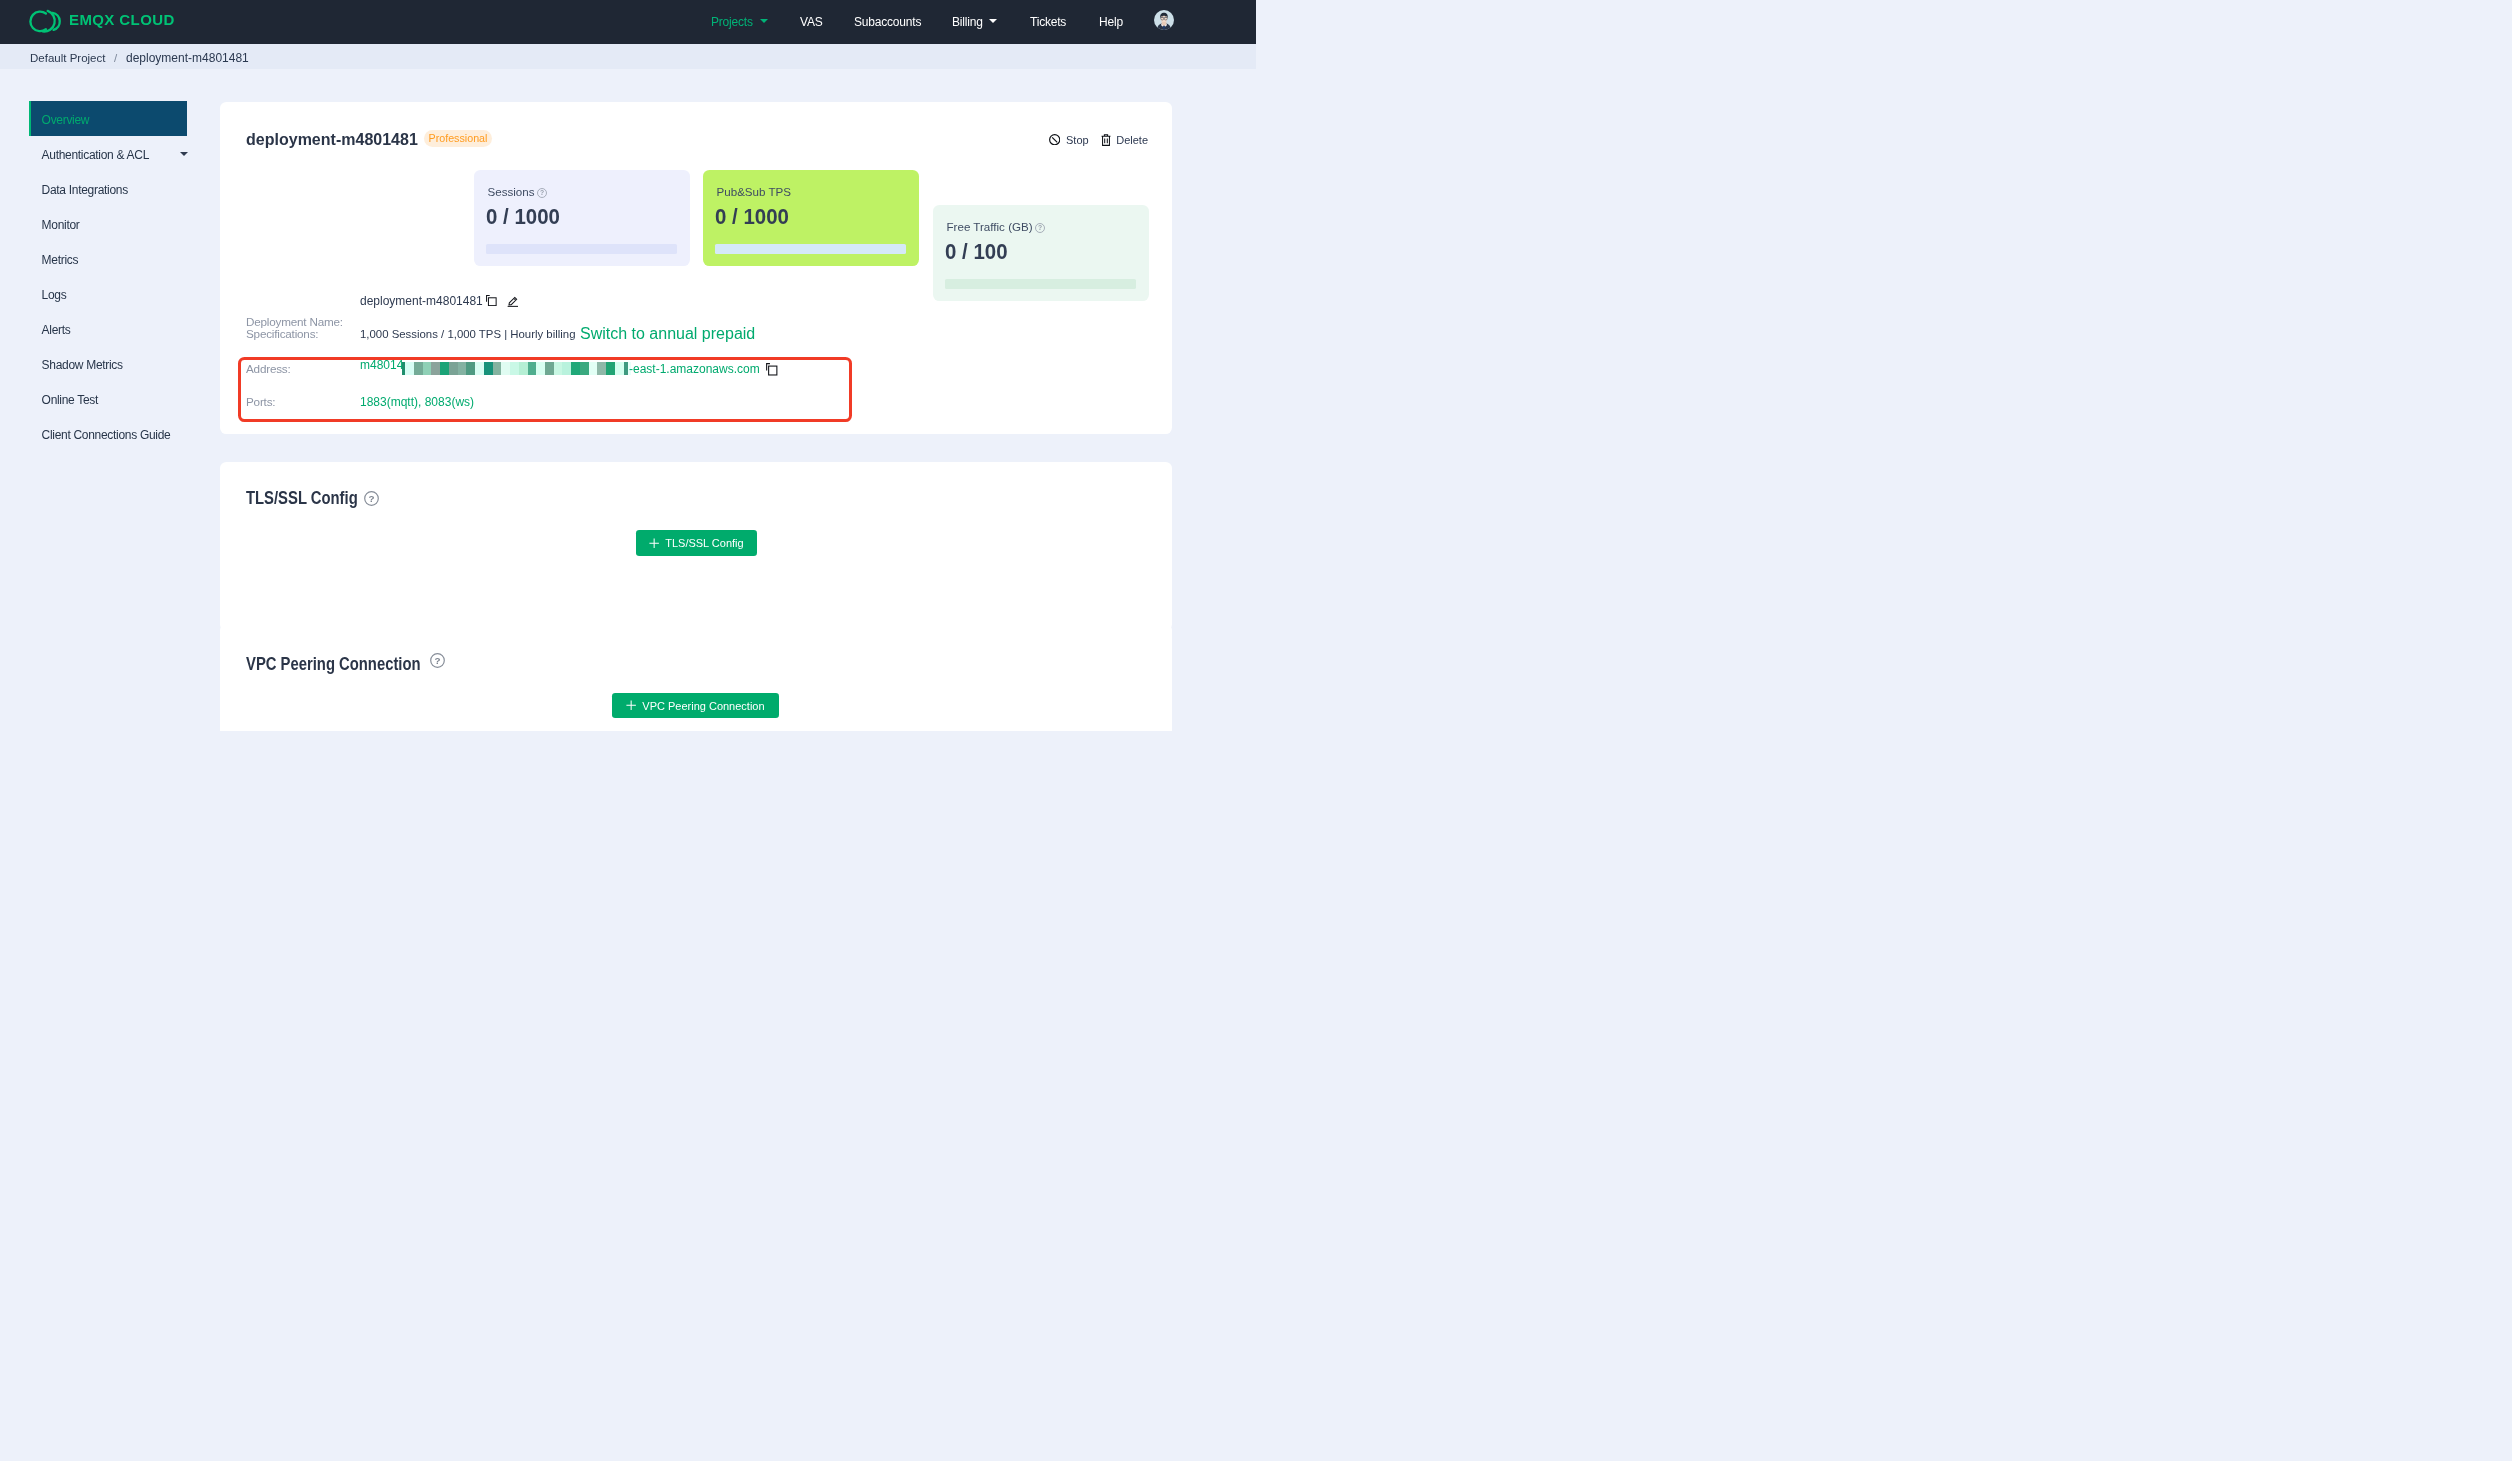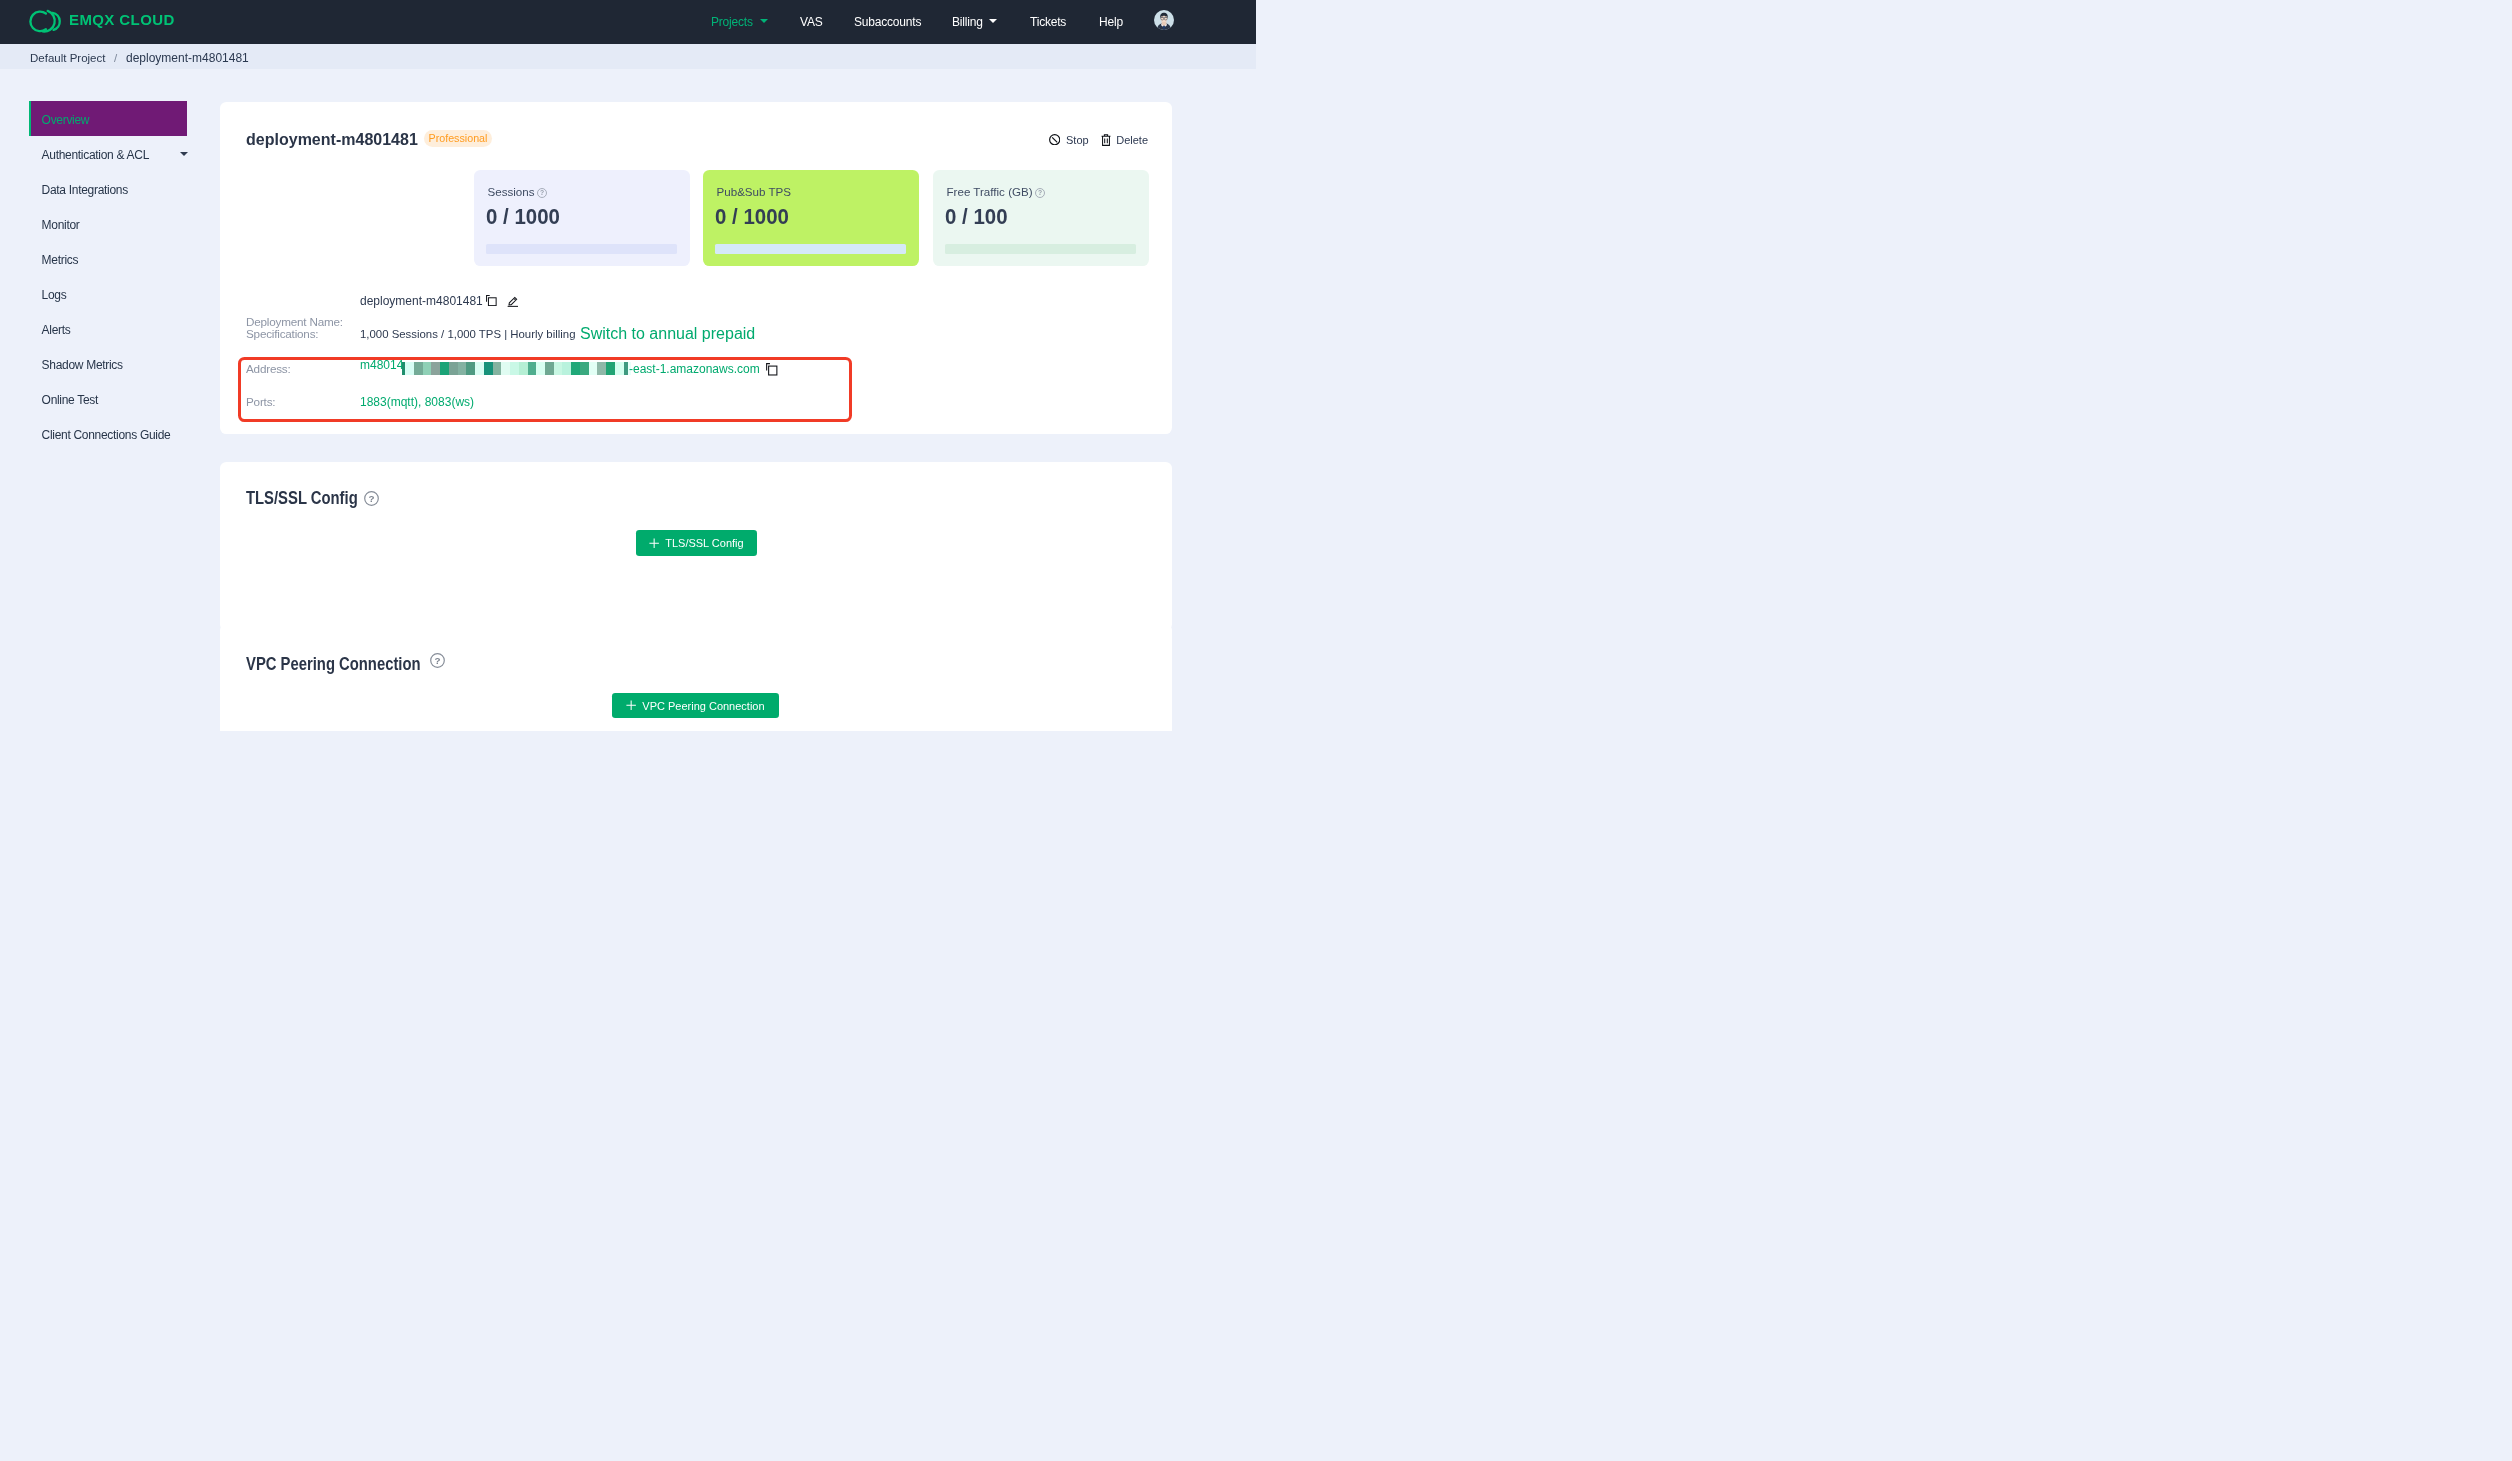--- a/index.html
+++ b/index.html
@@ -15,21 +15,21 @@
 .caret { position:absolute; width:0; height:0; border-left:4px solid transparent; border-right:4px solid transparent; border-top:4.8px solid #ffffff; top:18.7px; }
 .caret.green { border-top-color:#00b377; }
 
 
 .crumb { position:absolute; left:0; top:44px; width:1256px; height:25.4px; background:#e4eaf6; font-size:11.5px; color:#2b3950; }
 .crumb span { position:absolute; top:2px; line-height:25.4px; white-space:nowrap; }
 
 
 .side-item { position:absolute; left:29px; width:158px; height:35px; font-size:12px; color:#273549; }
 .side-item .txt { position:absolute; left:12.6px; top:2.4px; line-height:35px; white-space:nowrap; letter-spacing:-0.3px; }
-.side-item.active { background:#701a75; }
+.side-item.active { background:#0c4a6e; }
 .side-item.active::before { content:""; position:absolute; left:0; top:0; width:2.4px; height:100%; background:#00b875; }
 .side-item.active .txt { color:#00aa6e; }
 .side-caret { position:absolute; left:151px; top:16px; width:0; height:0; border-left:4px solid transparent; border-right:4px solid transparent; border-top:4.8px solid #303c50; }
 
 
 .card { position:absolute; left:220px; width:952px; background:#ffffff; border-radius:6.4px; }
 #card1 { top:102px; height:332px; }
 #card2 { top:462px; height:169px; }
 #card3 { top:624px; height:159px; border-bottom-left-radius:0; border-bottom-right-radius:0; }
 
@@ -41,21 +41,21 @@
 .actions .lbl { margin-left:5.6px; }
 
 
 .stat { position:absolute; top:68px; width:216px; height:96px; border-radius:6.4px; }
 .stat .lab { position:absolute; left:13.5px; top:15px; font-size:11.6px; color:#3f4c63; line-height:13.5px; white-space:nowrap; }
 .stat .num { position:absolute; left:12px; top:35px; font-size:22px; line-height:24px; font-weight:bold; color:#333e54; transform:scaleX(0.93); transform-origin:left center; }
 .stat .bar { position:absolute; left:12px; top:74px; width:191px; height:9.5px; border-radius:1.6px; }
 #stat1 { left:25px; background:#e9f7f9; }
 #stat2 { left:254px; background:#eef0fd; }
 #stat3 { left:483px; background:#bef264; }
-#stat4 { left:713px; background:#ebf7f1; }
+#stat4 { left:713px; background:#ebf7f1;margin-top:35px; }
 #stat2 .bar { background:#dee3fa; }
 #stat3 .bar { background:#d5e9f7; }
 #stat4 .bar { background:#d7eee0; }
 .qm { position:absolute; display:inline-block; }
 
 
 .dlabel { position:absolute; left:26px; font-size:11.7px; letter-spacing:-0.2px; color:#8d95a5; line-height:13.5px; white-space:nowrap; }
 .dvalue { position:absolute; left:140px; font-size:12px; color:#2e3a50; line-height:14.3px; white-space:nowrap; }
 .green { color:#00aa6e; }
 .redbox { position:absolute; left:18px; top:255px; width:614px; height:65px; border:3.2px solid #f13b26; border-radius:6.4px; }

